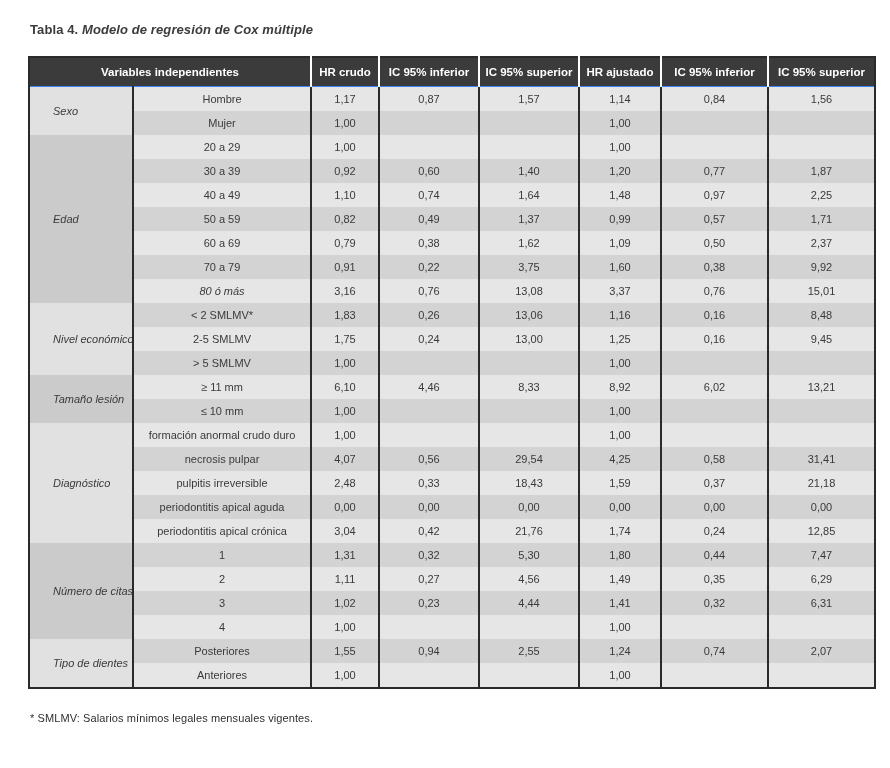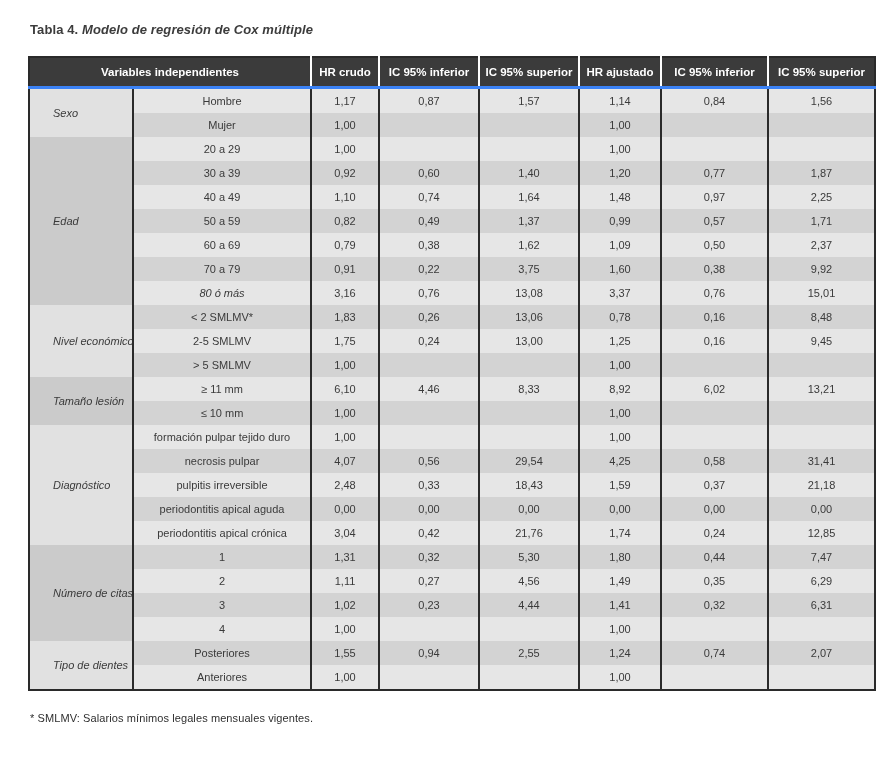--- a/index.html
+++ b/index.html
@@ -24,21 +24,21 @@
   }
   .title .main{font-style:italic;}
   .tablewrap{position:absolute;left:28px;top:56px;}
   table{
     border-collapse:collapse;table-layout:fixed;width:846px;
     border:2px solid var(--border);
   }
   th{
     background:var(--header-bg);color:var(--header-text);
     font-size:11.5px;font-weight:bold;height:28px;text-align:center;
-    padding:0 2px;border-left:2px solid #ffffff;border-bottom:3px solid #3b82f6;
+    padding:0 2px;border-left:2px solid #ffffff;border-bottom:1px solid #3b82f6;
     white-space:nowrap;overflow:hidden;margin-left:40px;
   }
   th:first-child{border-left:none;}
   td{
     font-size:11px;color:var(--text);text-align:center;height:24px;
     padding:0 3px;border-left:2px solid var(--border);
     white-space:nowrap;overflow:hidden;
   }
   td.group{
     text-align:left;padding-left:23px;border-left:none;font-size:11px;font-style:italic;
@@ -166,21 +166,21 @@
           <td class="stripe">3,37</td>
           <td class="stripe">0,76</td>
           <td class="stripe">15,01</td>
         </tr>
         <tr class="dark">
           <td rowspan="3" class="group glight">Nivel económico</td>
           <td class="stripe">&lt; 2 SMLMV*</td>
           <td class="stripe">1,83</td>
           <td class="stripe">0,26</td>
           <td class="stripe">13,06</td>
-          <td class="stripe">0,78</td>
+          <td class="stripe">1,16</td>
           <td class="stripe">0,16</td>
           <td class="stripe">8,48</td>
         </tr>
         <tr class="light">
           <td class="stripe">2-5 SMLMV</td>
           <td class="stripe">1,75</td>
           <td class="stripe">0,24</td>
           <td class="stripe">13,00</td>
           <td class="stripe">1,25</td>
           <td class="stripe">0,16</td>
@@ -209,21 +209,21 @@
           <td class="stripe">≤ 10 mm</td>
           <td class="stripe">1,00</td>
           <td class="stripe"></td>
           <td class="stripe"></td>
           <td class="stripe">1,00</td>
           <td class="stripe"></td>
           <td class="stripe"></td>
         </tr>
         <tr class="light">
           <td rowspan="5" class="group glight">Diagnóstico</td>
-          <td class="stripe">formación pulpar tejido duro</td>
+          <td class="stripe">formación anormal crudo duro</td>
           <td class="stripe">1,00</td>
           <td class="stripe"></td>
           <td class="stripe"></td>
           <td class="stripe">1,00</td>
           <td class="stripe"></td>
           <td class="stripe"></td>
         </tr>
         <tr class="dark">
           <td class="stripe">necrosis pulpar</td>
           <td class="stripe">4,07</td>

